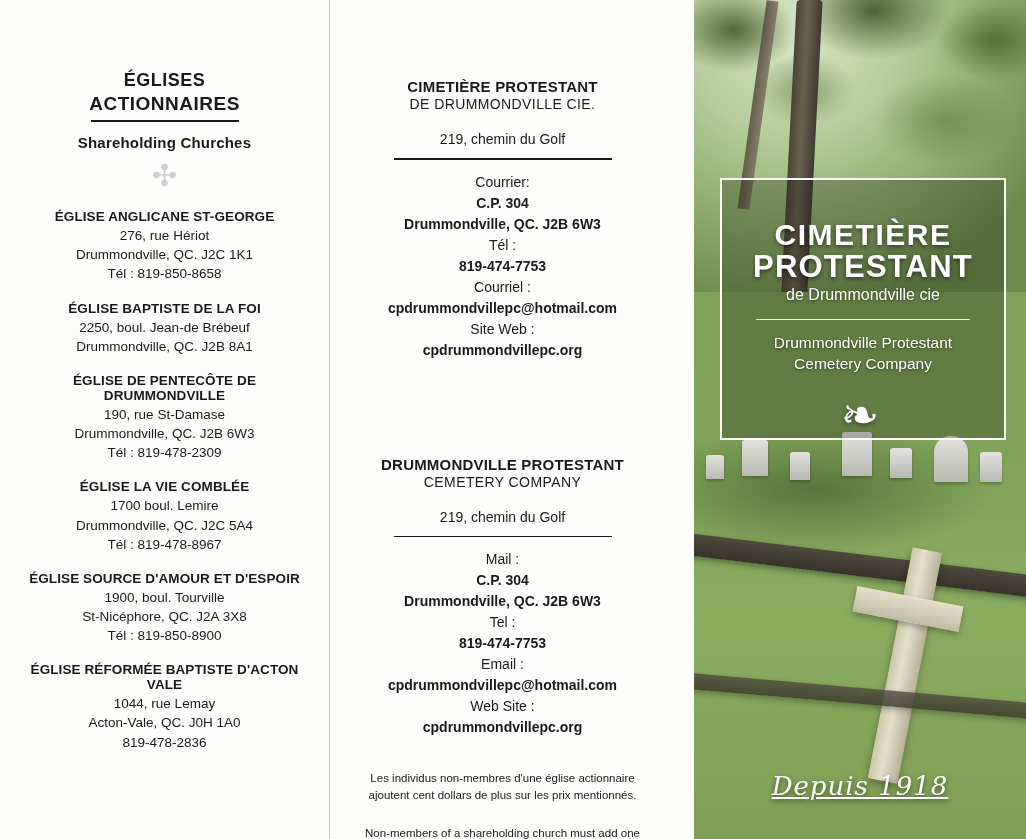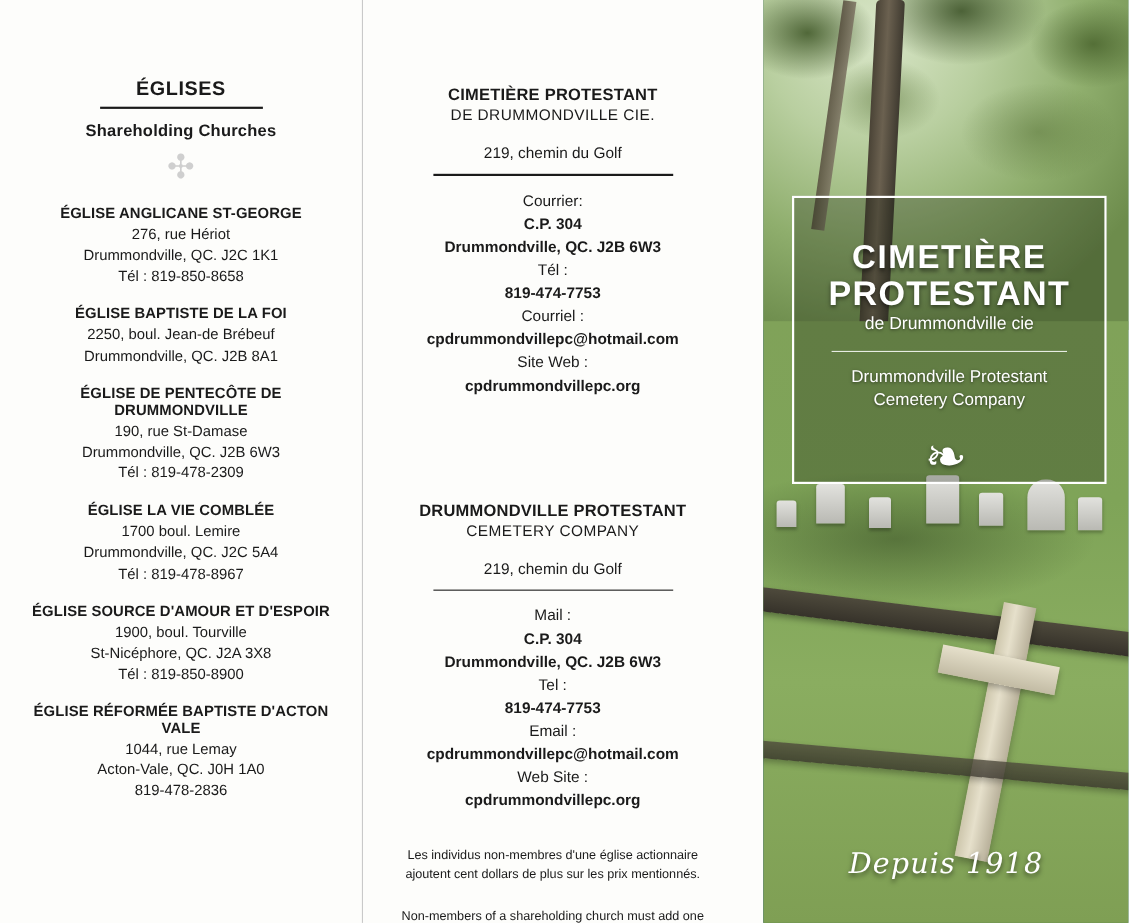--- a/index.html
+++ b/index.html
@@ -122,21 +122,21 @@
     font-size: 11.5px;
     line-height: 1.5;
   }
   .note.second { margin-top: 20px; }
 
   
   .panel-cover {
     width: 332px;
     position: relative;
     overflow: hidden;
-    background: #14532d;
+    background: #d946ef;
   }
   
   .cover-sky {
     position: absolute;
     left: 0; right: 0; top: 0;
     height: 300px;
     background:
       radial-gradient(circle at 30% 10%, #d9e6c8 0%, #b9cfa0 28%, #8fae6d 55%, #6d8c4c 80%),
       linear-gradient(180deg, #cfe0bb 0%, #9fba7c 100%);
   }
@@ -285,33 +285,35 @@
     position: absolute;
     left: 0; right: 0;
     bottom: 38px;
     text-align: center;
     color: #ffffff;
     font-family: "DejaVu Serif", serif;
     font-style: italic;
     font-size: 26px;
     letter-spacing: 1px;
     text-shadow: 0 2px 5px rgba(0,0,0,0.55);
+    text-decoration: underline;
   }
 </style>
 </head>
 <body>
 
 <div class="brochure">
 
   <div class="fold f1"></div>
   <div class="fold f2"></div>
 
   <div class="panel-churches">
     <div class="p1-title">
       <span class="l1">ÉGLISES</span>
+      <span class="l2">ACTIONNAIRES</span>
     </div>
     <div class="rule-short"></div>
     <div class="p1-sub">Shareholding Churches</div>
     <div class="ornament">✣</div>
 
     <div class="church">
       <div class="name">ÉGLISE ANGLICANE ST-GEORGE</div>
       <div class="line">276, rue Hériot</div>
       <div class="line">Drummondville, QC. J2C 1K1</div>
       <div class="line">Tél : 819-850-8658</div>

